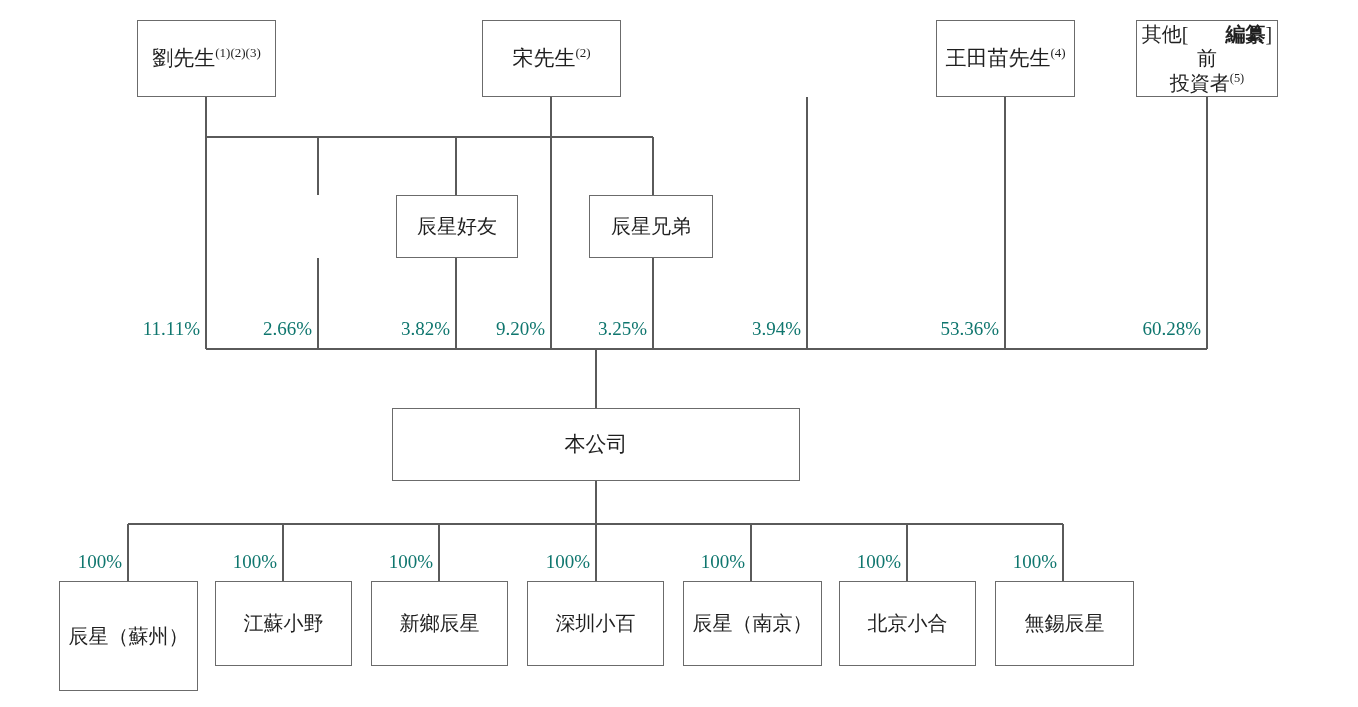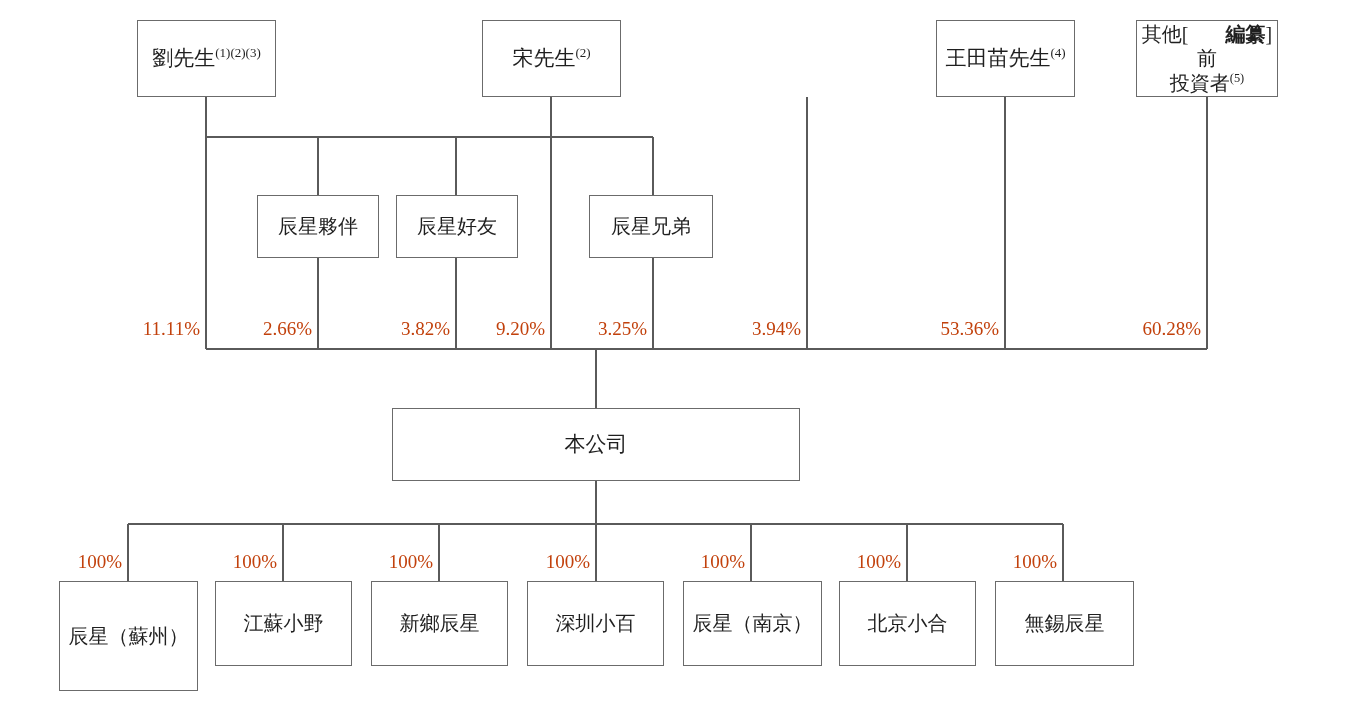--- a/index.html
+++ b/index.html
@@ -54,21 +54,21 @@
   .node-2line .txt { font-size: 20px; line-height: 1.22; }
   sup.fn {
     font-size: 0.62em;
     vertical-align: super;
     line-height: 0;
   }
   .bold-seg { font-weight: bold; margin-left: 37px; }
   .pct {
     position: absolute;
     font-size: 19px;
-    color: #c2410c;
+    color: #0f766e;
     text-align: right;
     white-space: nowrap;
   }
 </style>
 </head>
 <body>
 
 <div id="chart-root">
 
   <svg class="wires" viewBox="0 0 1358 707">
@@ -120,23 +120,20 @@
 
 
   <div class="node node-lg" style="left:936px; top:20px; width:139px; height:77px;">
     <span class="txt"><span>王田苗先生</span><sup class="fn">(4)</sup></span>
   </div>
 
   <div class="node node-2line" style="left:1136px; top:20px; width:142px; height:77px;">
     <span class="txt"><span>其他[</span><span class="bold-seg">編纂</span><span>]前</span><br><span>投資者</span><sup class="fn">(5)</sup></span>
   </div>
 
-  <div class="node node-md" style="left:257px; top:195px; width:122px; height:63px;">
-    <span class="txt">辰星夥伴</span>
-  </div>
 
   <div class="node node-md" style="left:396px; top:195px; width:122px; height:63px;">
     <span class="txt">辰星好友</span>
   </div>
 
   <div class="node node-md" style="left:589px; top:195px; width:124px; height:63px;">
     <span class="txt">辰星兄弟</span>
   </div>
 
   <div class="pct" style="left:116px;  top:318px; width:84px;">11.11%</div>

